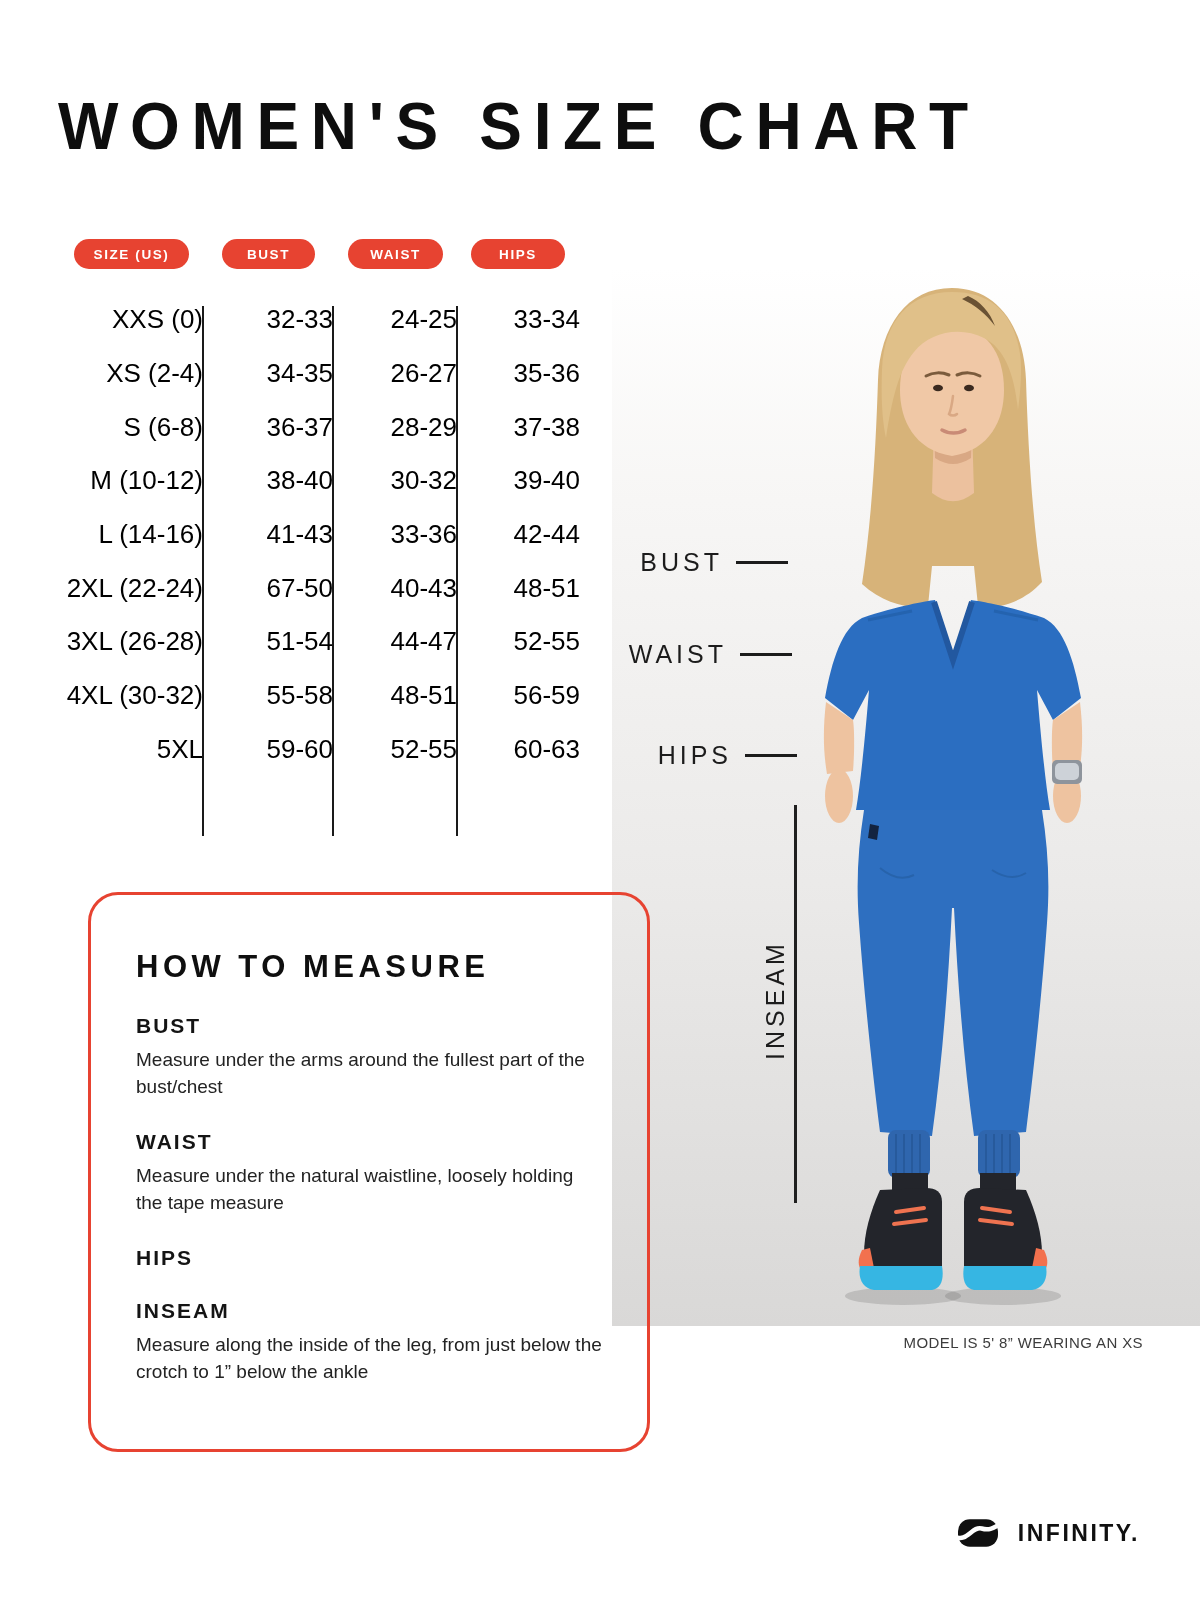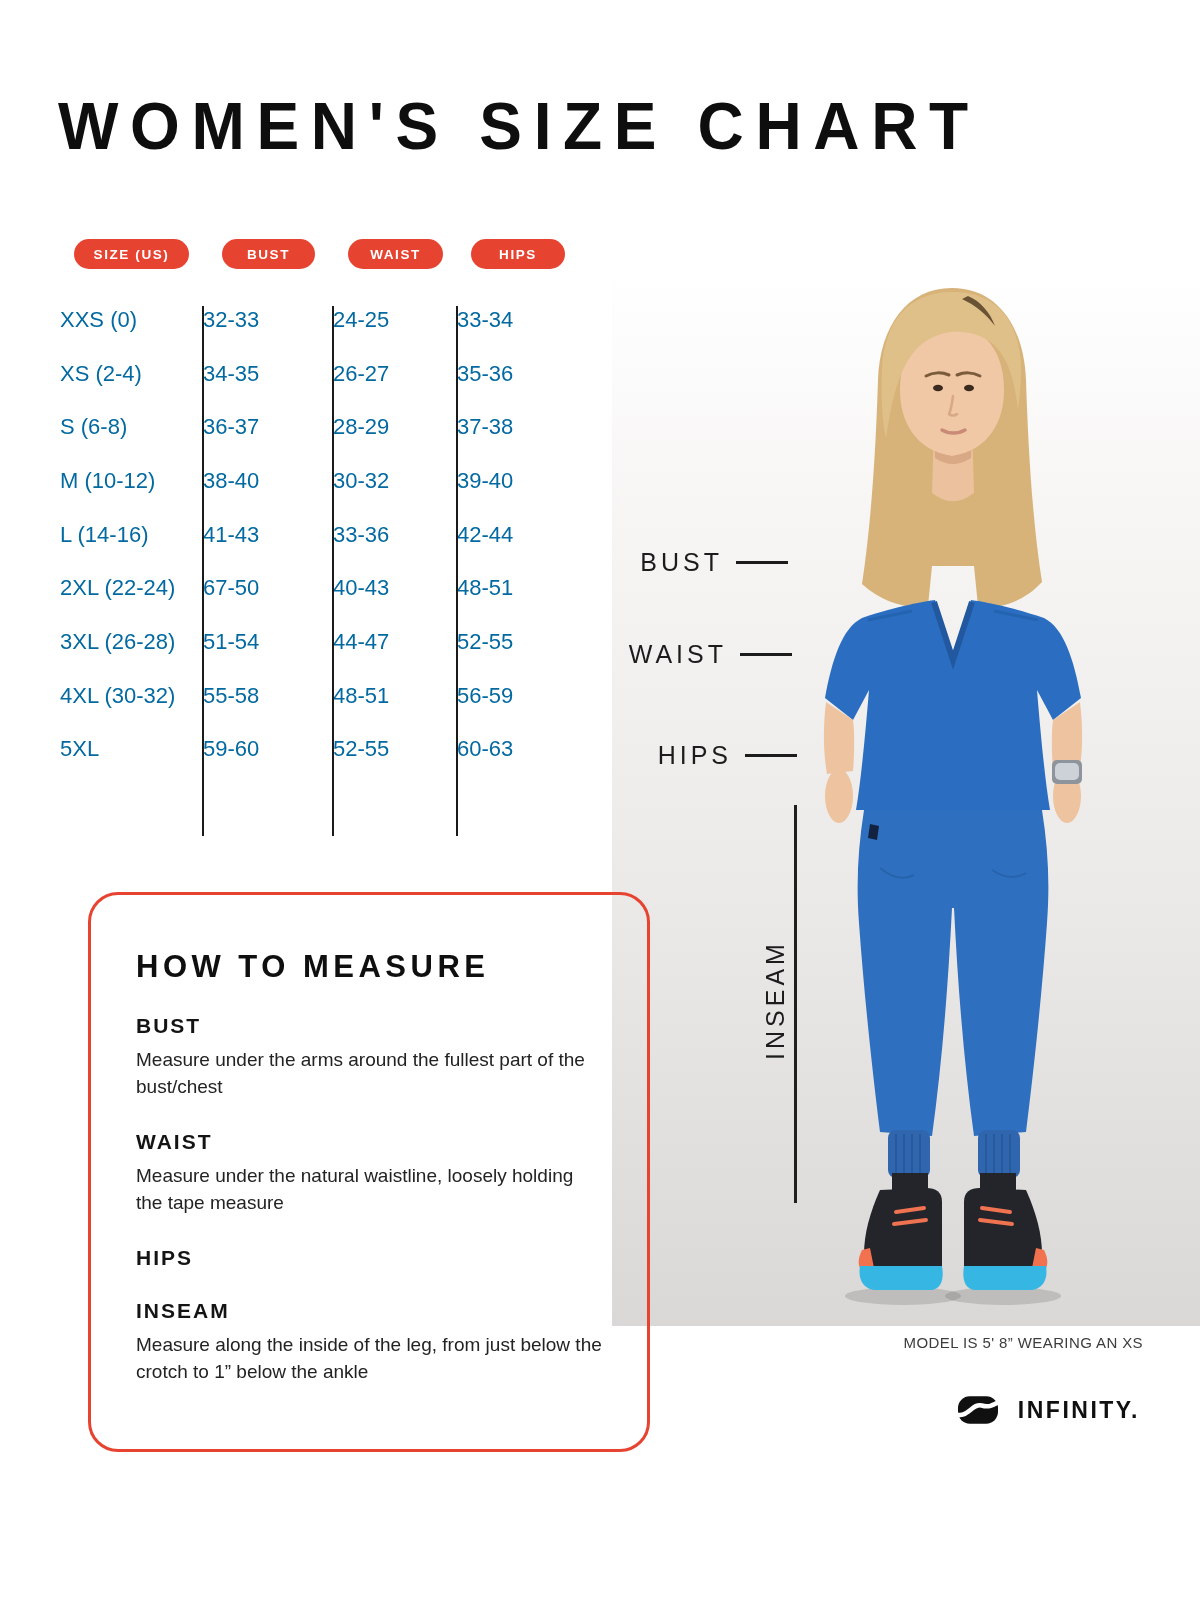--- a/index.html
+++ b/index.html
@@ -23,21 +23,21 @@
     display:flex;align-items:center;justify-content:center;
   }
   .pill.size{left:14px;width:115px;}
   .pill.bust{left:162px;width:93px;}
   .pill.waist{left:288px;width:95px;}
   .pill.hips{left:411px;width:94px;}
 
   
   .size-table{left:60px;top:293px;width:520px;}
   .size-row{display:grid;grid-template-columns:143px 130px 124px 123px;height:53.7px;align-items:center;}
-  .size-row span{text-align:left;font-size:22px;color:#0369a1;}
+  .size-row span{text-align:right;font-size:26px;color:#000000;}
   .vline{width:2px;background:#1a1a1a;top:306px;height:530px;}
   .vline.v1{left:202px;} .vline.v2{left:332px;} .vline.v3{left:456px;}
 
   
   .photo{
     left:612px;top:268px;width:588px;height:1058px;z-index:1;
     background:linear-gradient(180deg,#ffffff 0%,#f7f6f5 22%,#ebeae9 58%,#d9d8d7 100%);
   }
 
   
@@ -59,21 +59,21 @@
   .htm-box{
     left:88px;top:892px;width:562px;height:560px;box-sizing:border-box;
     border:3px solid #e74331;border-radius:30px;background:transparent;z-index:5;
     padding:30px 30px 0 45px;
   }
   .htm-title{font-size:31px;font-weight:700;letter-spacing:4.5px;color:#0f0f0f;margin:24px 0 20px;}
   .htm-heading{font-size:21px;font-weight:700;letter-spacing:2px;color:#141414;margin-top:29px;}
   .htm-text{font-size:19px;line-height:1.42;color:#232323;margin-top:9px;width:468px;}
 
   
-  .brand{top:1396px;right:60px;display:flex;align-items:center;gap:20px;z-index:4;}
+  .brand{top:1519px;right:60px;display:flex;align-items:center;gap:20px;z-index:4;}
   .brand-name{font-size:23px;font-weight:700;letter-spacing:2.5px;color:#101010;}
 </style>
 </head>
 <body>
 
 <div class="abs page-title">WOMEN'S SIZE CHART</div>
 
 <div class="abs pill-row">
   <div class="pill size" style="background: rgb(231, 67, 49);">SIZE (US)</div>
   <div class="pill bust" style="background: rgb(231, 67, 49);">BUST</div>

